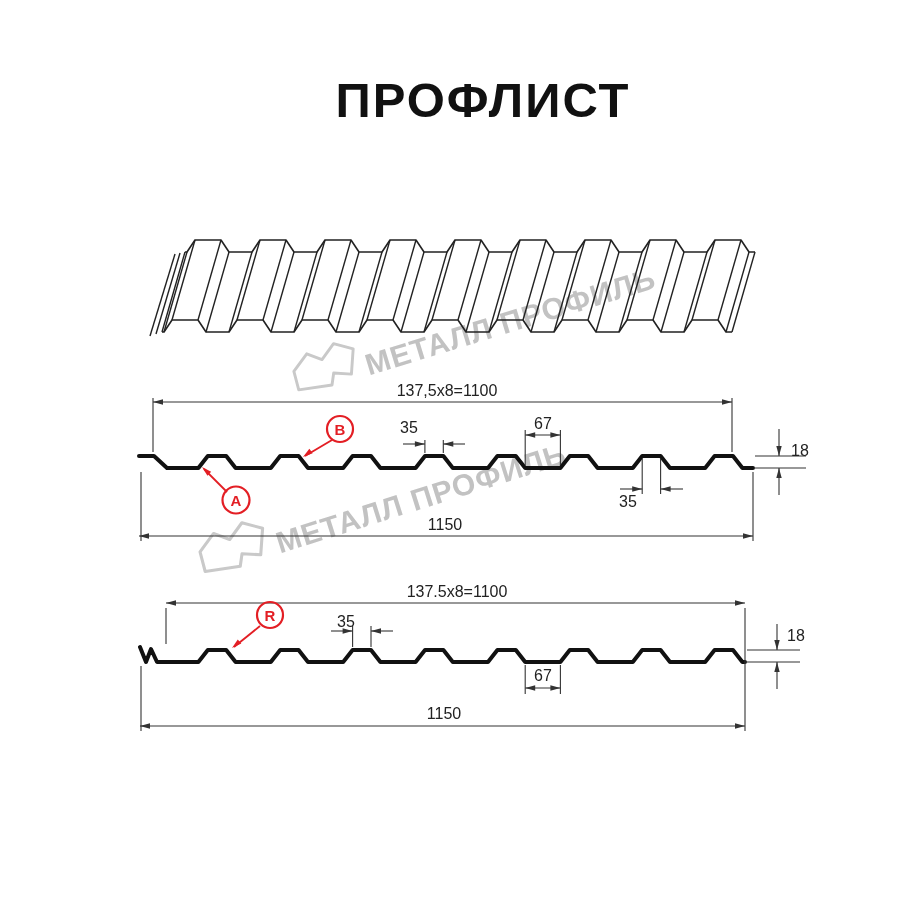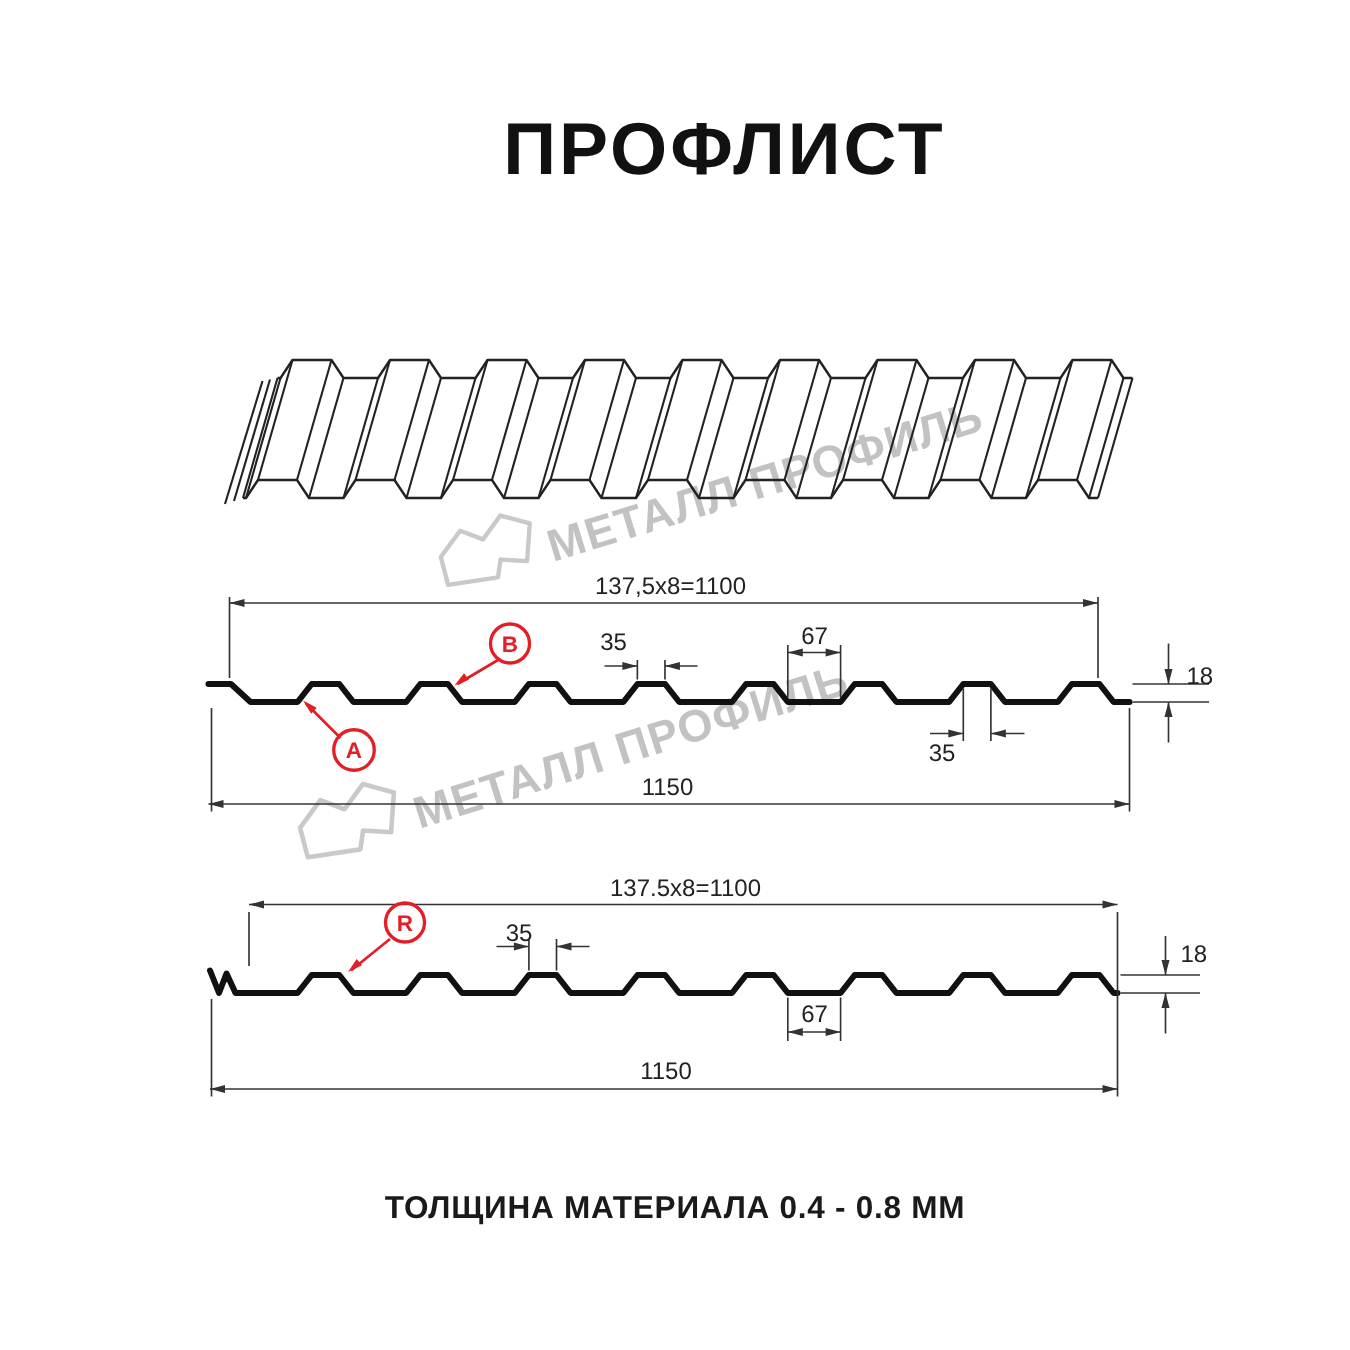--- a/index.html
+++ b/index.html
@@ -172,14 +172,13 @@
       <text class="dim" x="457" y="597" text-anchor="middle">137.5x8=1100</text>
       <text class="dim" x="346" y="627" text-anchor="middle">35</text>
       <text class="dim" x="787" y="641" text-anchor="start">18</text>
       <text class="dim" x="543" y="681" text-anchor="middle">67</text>
       <text class="dim" x="444" y="719" text-anchor="middle">1150</text>
       <circle cx="270" cy="615" r="13" fill="none" stroke="#e31e24" stroke-width="2.2"></circle>
       <text class="rlbl" fill="#e31e24" x="270" y="620.5" text-anchor="middle">R</text>
     </g>
   </svg>
 
-  <div class="footnote">ТОЛЩИНА МАТЕРИАЛА 0.4 - 0.8 ММ</div>
 </div>
 
 </body></html>

